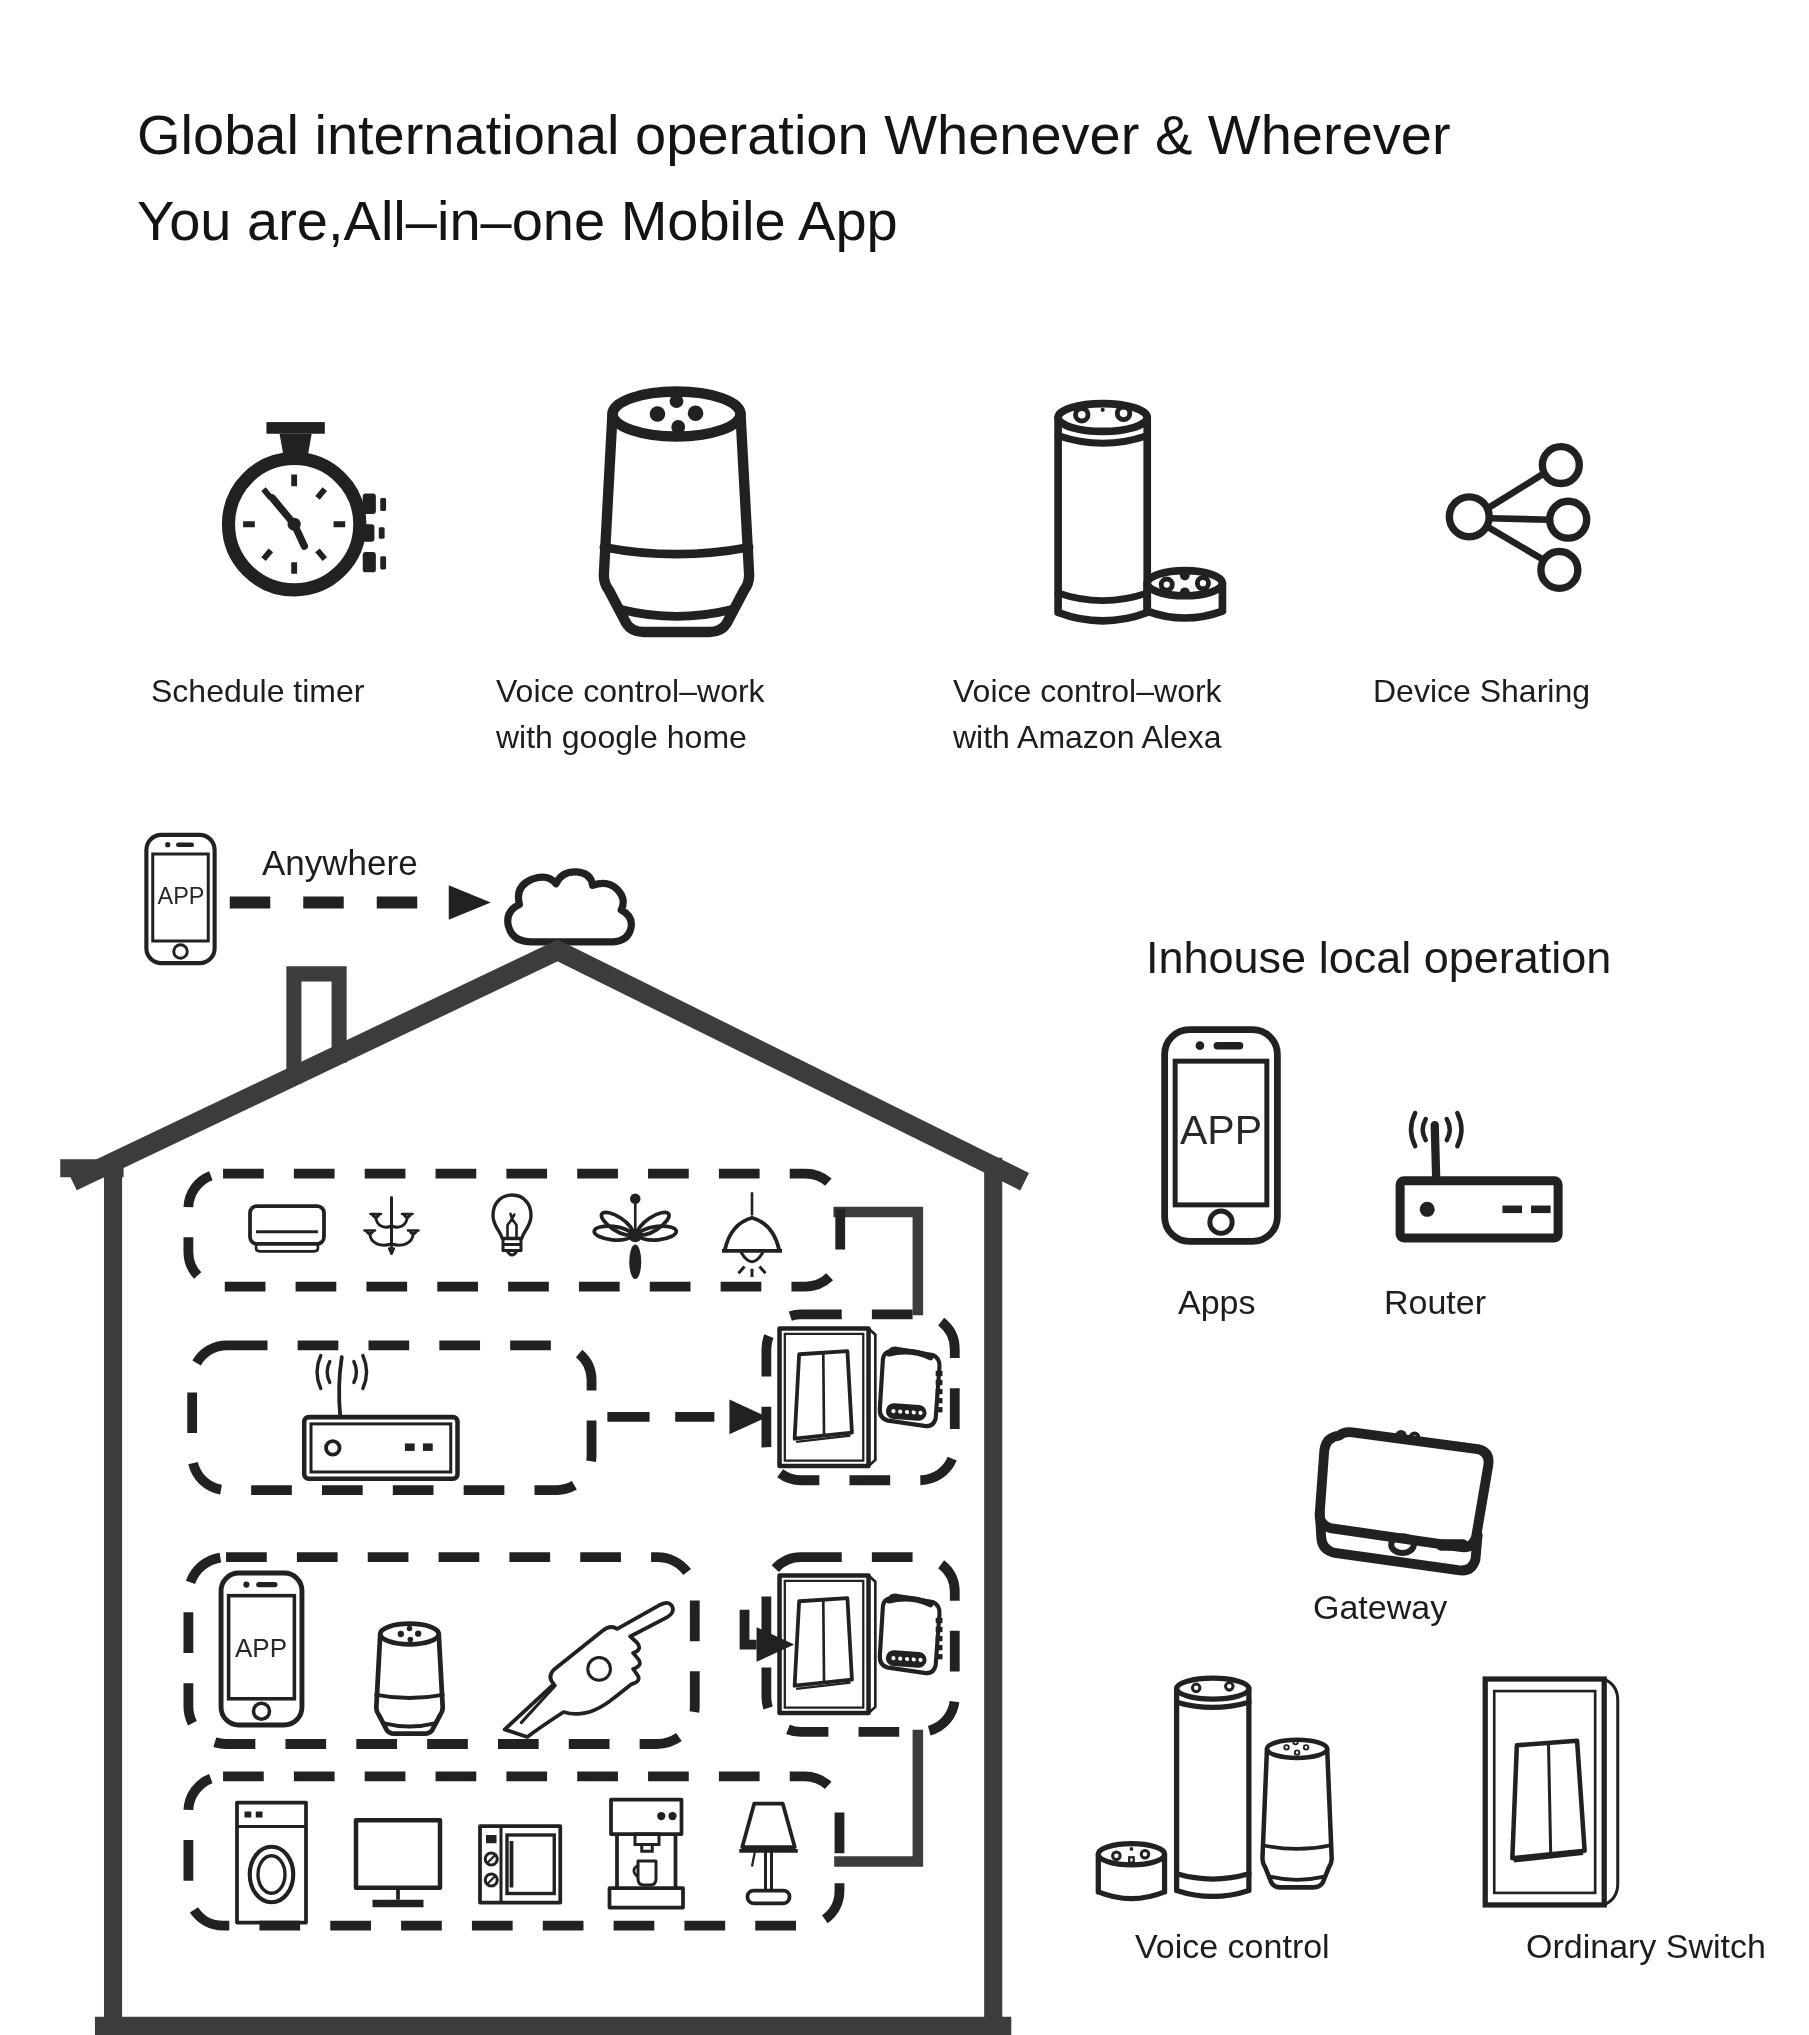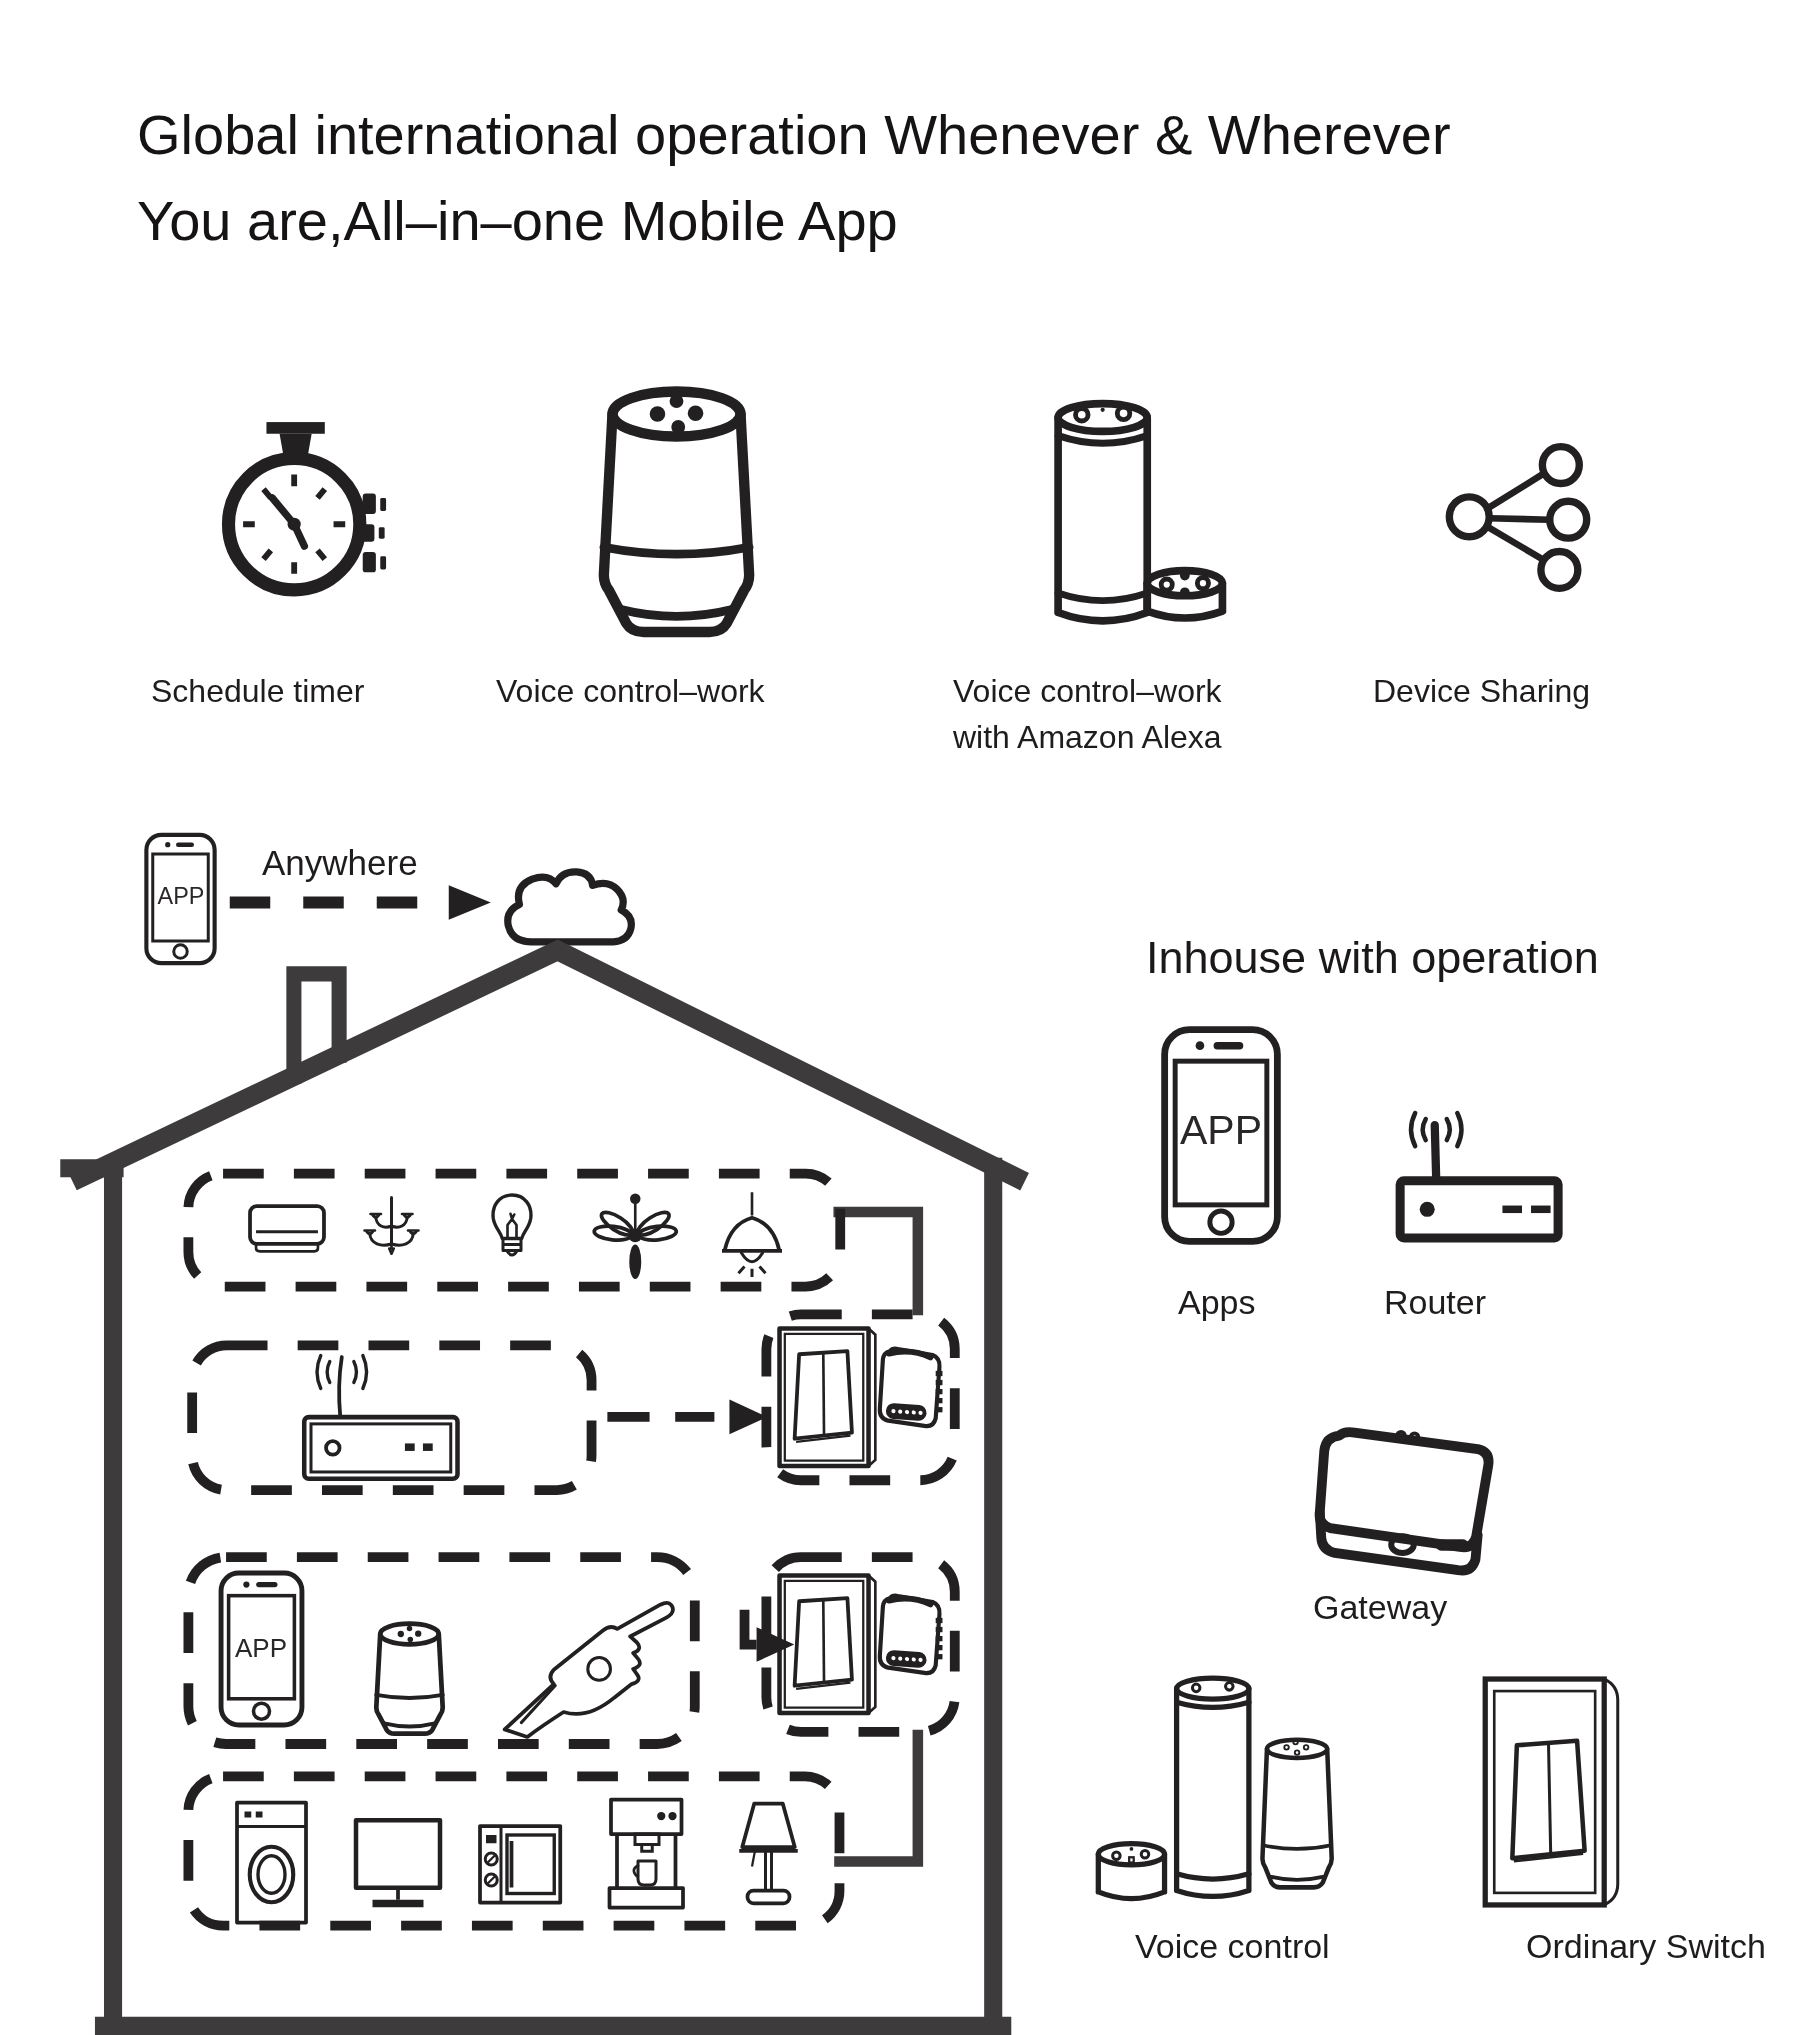--- a/index.html
+++ b/index.html
@@ -80,20 +80,21 @@
     <circle class="ln" stroke-width="5" cx="84" cy="56" r="12.5"></circle>
     <circle class="ln" stroke-width="5" cx="78" cy="90" r="12.5"></circle>
   </svg>
 
   <div class="abs feat-label" style="left:151px;top:668px;width:422px;">
     <div>Schedule timer</div>
       <div></div>
   </div>
   <div class="abs feat-label" style="left:496px;top:668px;width:422px;">
     <div>Voice control–work</div>
+      <div>with google home</div>
   </div>
   <div class="abs feat-label" style="left:953px;top:668px;width:422px;">
     <div>Voice control–work</div>
       <div>with Amazon Alexa</div>
   </div>
   <div class="abs feat-label" style="left:1373px;top:668px;width:422px;">
     <div>Device Sharing</div>
       <div></div>
   </div>
 
@@ -319,21 +320,21 @@
   </svg>
 
   <svg class="abs" style="left:731px;top:1800px" width="75" height="121" viewBox="0 0 100 160">
     <polygon class="ln" stroke-width="5" points="31,4 69,4 85,62 15,62"></polygon>
     <line class="lb" stroke-width="5" x1="11" y1="67" x2="89" y2="67"></line>
     <path class="lb" stroke-width="3" d="M32,67 L28,88"></path>
     <path class="lb" stroke-width="4" d="M46,67 V120 M54,67 V120"></path>
     <rect class="ln" stroke-width="5" x="22" y="120" width="56" height="17" rx="8"></rect>
   </svg>
 
-  <div class="abs inhouse-title" style="left:1146px;top:932px;width:588px;">Inhouse with operation</div>
+  <div class="abs inhouse-title" style="left:1146px;top:932px;width:588px;">Inhouse local operation</div>
 
   <svg class="abs" style="left:1159px;top:1024px" width="124" height="223" viewBox="0 0 100 180">
     <rect class="ln" stroke-width="5.5" x="4.5" y="4.5" width="91" height="171" rx="20"></rect>
     <rect class="lb" stroke-width="4" x="13" y="30" width="74" height="116"></rect>
     <circle class="fl" cx="33" cy="17.5" r="3.5"></circle>
       <rect class="fl" x="44" y="14.5" width="24" height="6" rx="3"></rect>
     <circle class="ln" stroke-width="4" cx="50" cy="160" r="9"></circle>
   </svg>
   <div class="abs app-txt" style="left:1175px;top:1107px;width:92px;font-size:41px;">APP</div>
   <div class="abs small-label" style="left:1178px;top:1283px;">Apps</div>

